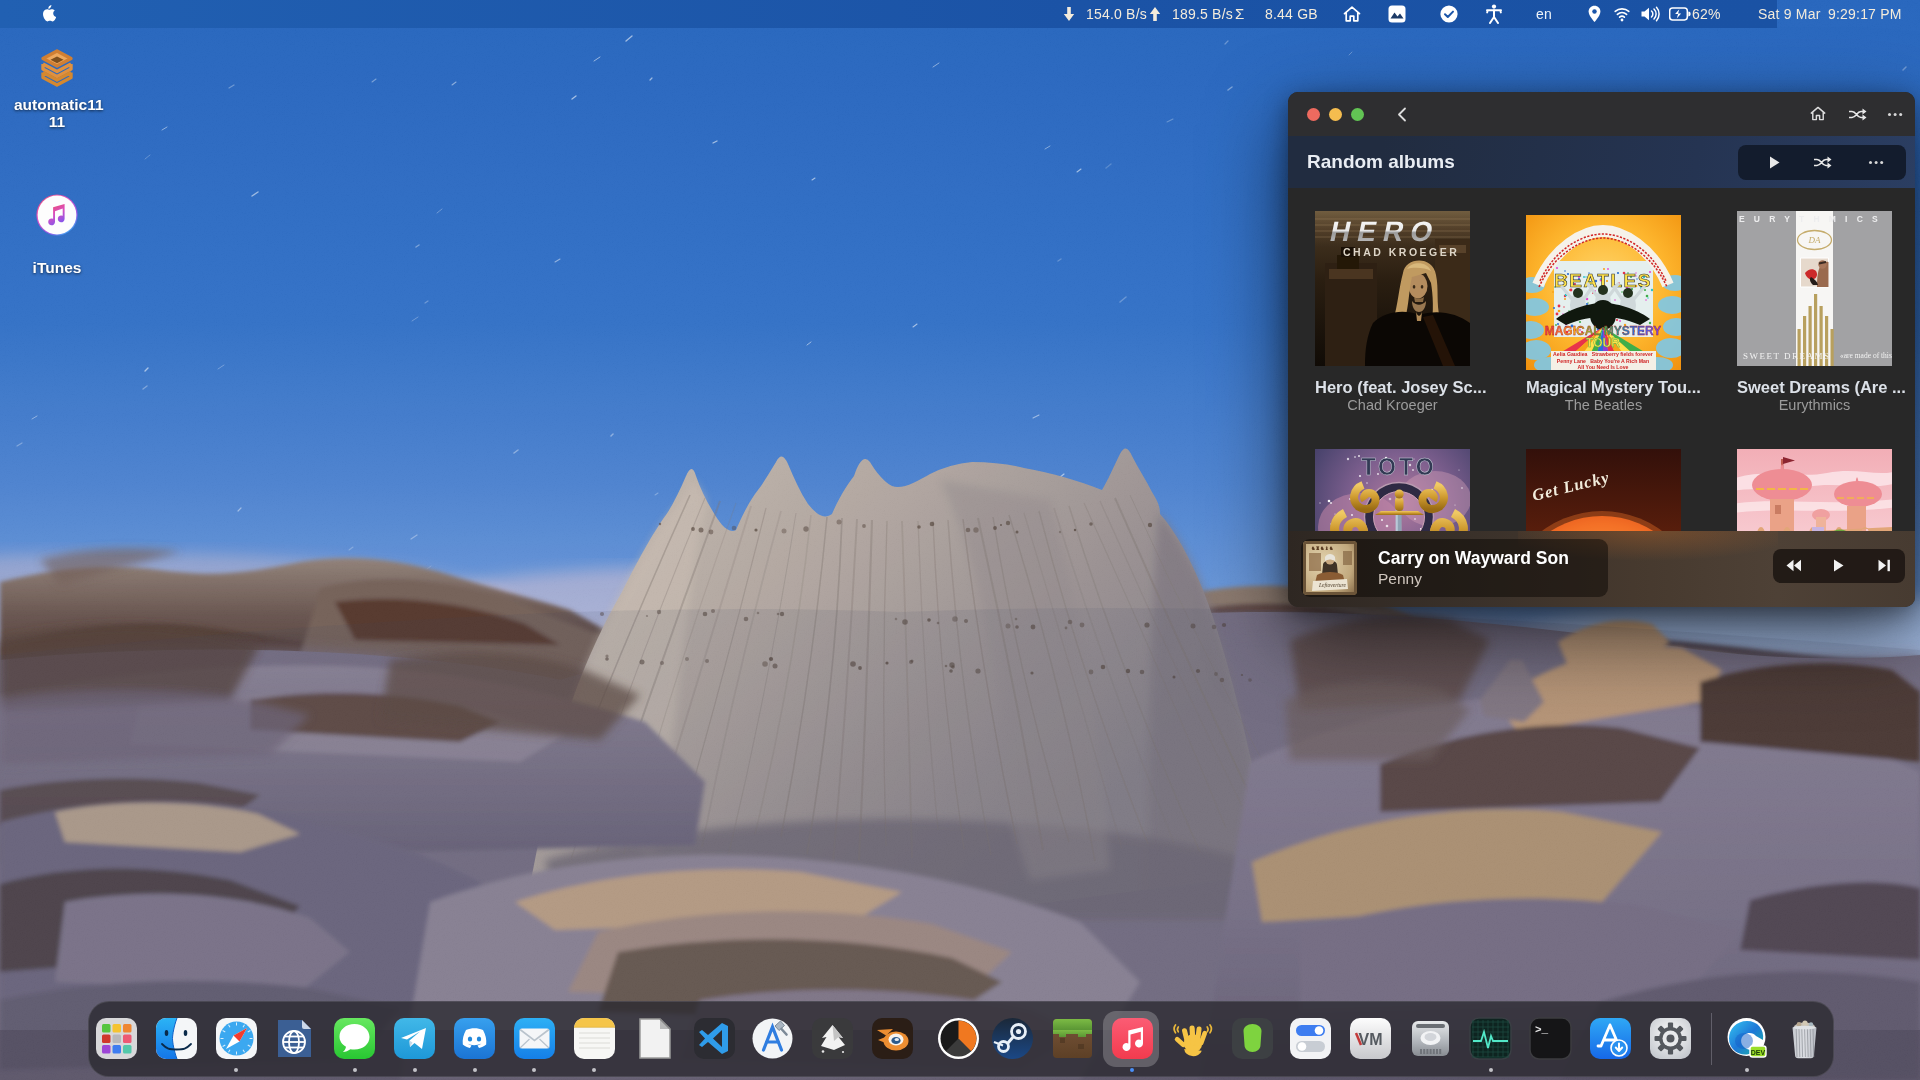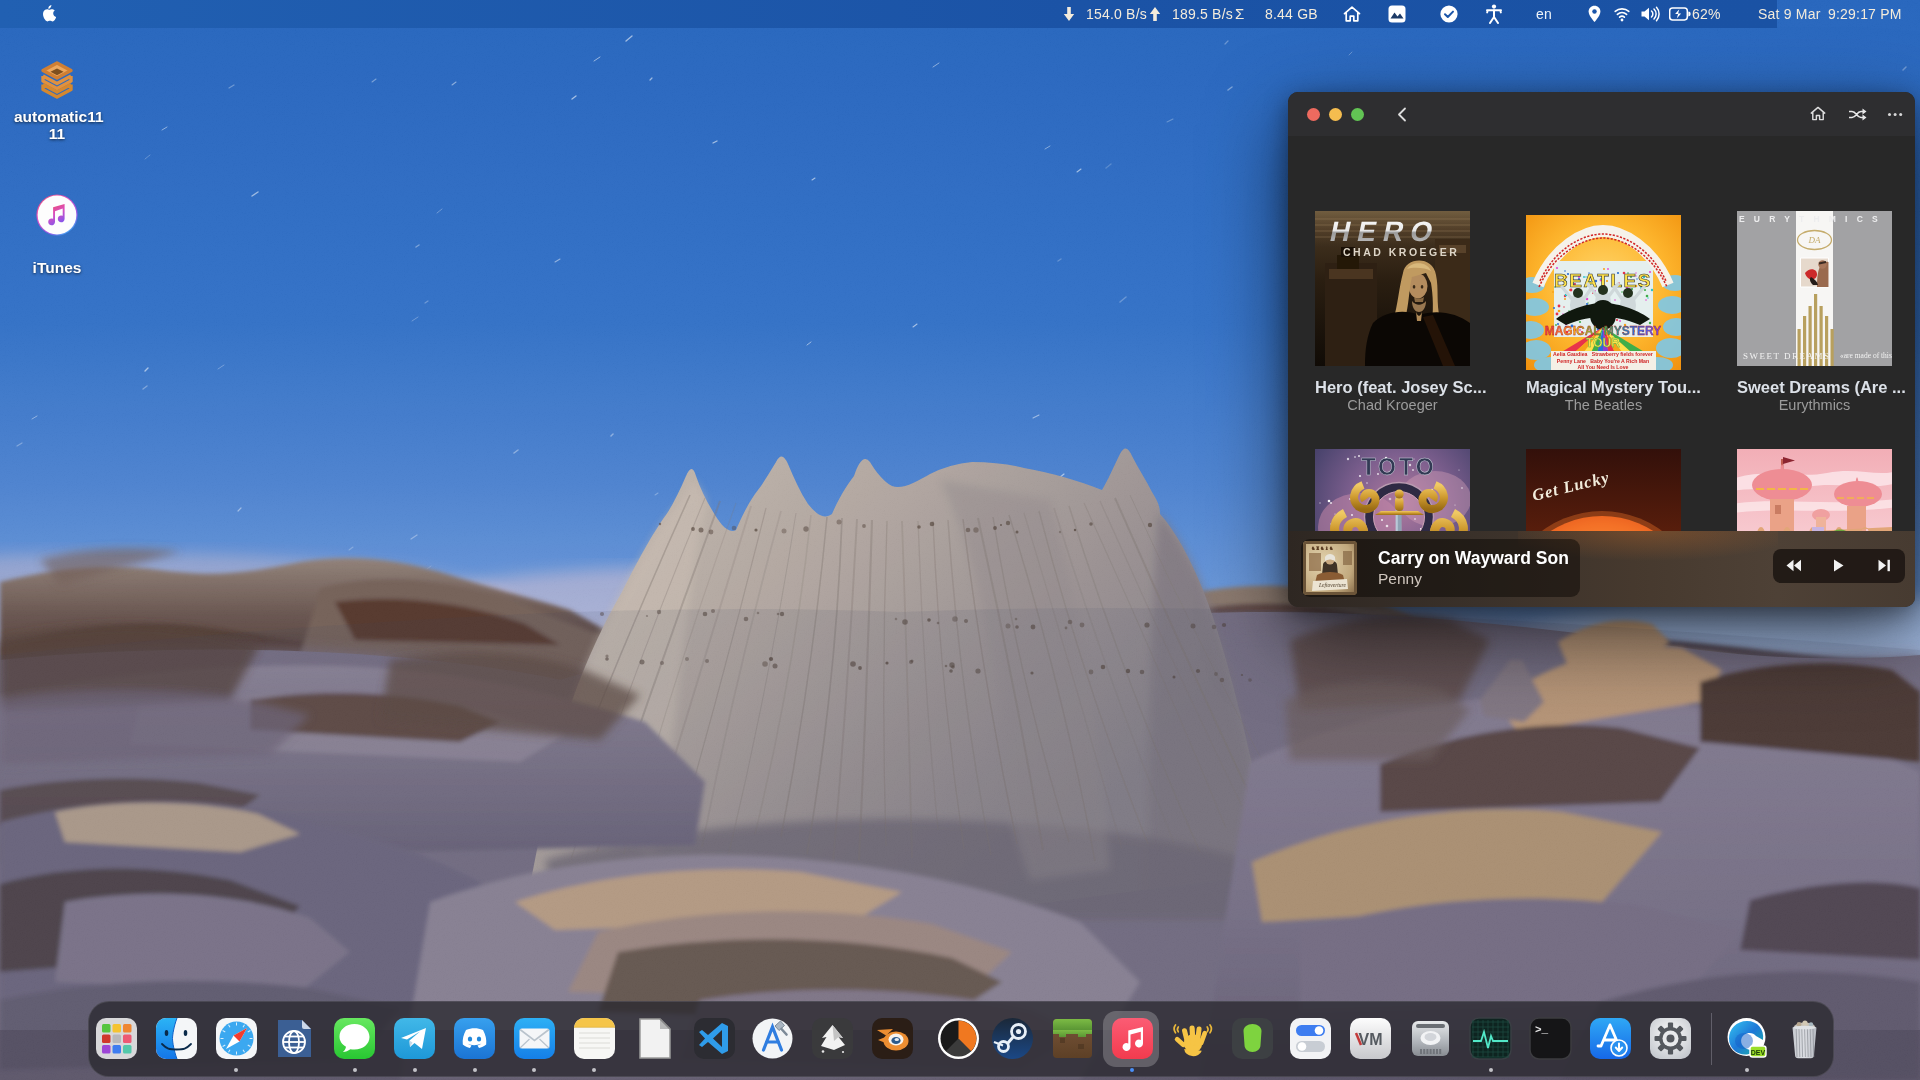--- a/index.html
+++ b/index.html
@@ -16,21 +16,21 @@
 .dots3::before{content:"";position:absolute;left:0;top:0;width:3.2px;height:3.2px;border-radius:50%;background:#d8d8d8;box-shadow:5.6px 0 0 #d8d8d8,11.2px 0 0 #d8d8d8}
 #header{position:absolute;left:0;top:44px;width:627px;height:52px;background:linear-gradient(100deg,#212c40 15%,#253452 65%,#2b3e62)}
 #htitle{position:absolute;left:19px;top:15px;font-size:19px;font-weight:bold;color:#e9edf3}
 #hpill{position:absolute;left:450px;top:9px;width:168px;height:35px;border-radius:8px;background:#131c2d}
 #content{position:absolute;left:0;top:96px;width:627px;height:343px;background:#282828}
 .cover{position:absolute;width:155px;height:155px;overflow:hidden}
 .atitle{position:absolute;width:155px;text-align:center;font-size:16.5px;font-weight:bold;color:#dce1e8;white-space:nowrap}
 .aartist{position:absolute;width:155px;text-align:center;font-size:14.5px;color:#9b9b9b;white-space:nowrap}
 #npbar{position:absolute;left:0;top:439px;width:627px;height:76px;background:linear-gradient(90deg,#2e2722 0%,#3a312a 30%,#46392e 55%,#4e4136 78%,#473b31 100%)}
 #npbar::before{content:"";position:absolute;left:230px;top:0;width:260px;height:30px;background:radial-gradient(60% 100% at 50% 0%,rgba(228,120,40,0.28),rgba(228,120,40,0))}
-#npbox{position:absolute;left:13px;top:8px;width:279px;height:58px;border-radius:9px;background:rgba(14,9,6,0.52)}
+#npbox{position:absolute;left:13px;top:8px;width:307px;height:58px;border-radius:9px;background:rgba(14,9,6,0.52)}
 #npthumb{position:absolute;left:2px;top:2px;width:54px;height:54px;border-radius:4px;overflow:hidden}
 #nptitle{position:absolute;left:77px;top:9px;font-size:17.5px;font-weight:bold;color:#fff;white-space:nowrap}
 #npartist{position:absolute;left:77px;top:31px;font-size:15.5px;color:#cfc6bd}
 #npctl{position:absolute;left:485px;top:18px;width:132px;height:34px;border-radius:8px;background:rgba(28,22,18,0.88)}
 #dock{position:absolute;left:88px;top:1001px;width:1746px;height:76px;border-radius:21px;background:rgba(44,42,49,0.80);border:1px solid rgba(130,130,140,0.28);z-index:50}
 #dockicons{position:absolute;left:0;top:0;width:1920px;height:1080px;z-index:51;pointer-events:none}
 .dkic{position:absolute;top:1016px}
 .ddot{position:absolute;top:1068px;width:4px;height:4px;border-radius:50%;background:rgba(220,220,225,0.85)}
 #dsep{position:absolute;left:1711px;top:1013px;width:1px;height:52px;background:rgba(200,200,210,0.3)}
 #musichl{position:absolute;left:1103px;top:1011px;width:56px;height:56px;border-radius:13px;background:rgba(255,255,255,0.22)}
@@ -381,21 +381,21 @@
  </svg>
  <svg class="mi" style="left:1669px;top:7px" width="22" height="14" viewBox="0 0 22 14">
    <rect x="0.7" y="0.9" width="17.6" height="12" rx="2.8" stroke="#fff" stroke-width="1.5" fill="none"></rect>
    <path d="M19.3,4.6 a2.2,2.2 0 0 1 0,4.8" fill="#fff"></path>
    <path d="M10.3,2.2 L6.1,7 h3 l-1.3,4.6 l4.3,-5 h-3 Z" fill="#fff"></path>
  </svg>
  <div class="mt" style="left:1692px">62%</div>
  <div class="mt" style="left:1758px">Sat&nbsp;9&nbsp;Mar</div>
  <div class="mt" style="left:1828px">9:29:17&nbsp;PM</div>
 </div>
-<div class="dicon" style="left:14px;top:60px">
+<div class="dicon" style="left:14px;top:48px">
  <svg width="42" height="42" viewBox="0 0 42 42">
   <g fill="none" stroke="#e89a4e" stroke-width="3.4" stroke-linejoin="round">
    <path d="M21,3 L35,10.5 L21,18 L7,10.5 Z" fill="#eda85e" stroke="#d07f33"></path>
    <path d="M7,16 L21,23.5 L35,16 M35,16 v5 L21,28.5 L7,21 v-5" stroke="#e0913f"></path>
    <path d="M7,24.5 L21,32 L35,24.5 M35,24.5 v5 L21,37 L7,29.5 v-5" stroke="#d5882f"></path>
   </g>
   <path d="M21,8.4 L27.5,11.8 L21,15.2 L14.5,11.8 Z" fill="#7e4f1e"></path>
  </svg>
  <div class="dlabel">automatic11<br>11</div>
 </div>
@@ -430,20 +430,33 @@
         <path d="M8,1.5 L2,7.5 L8,13.5" stroke="#ddd" stroke-width="1.8" fill="none" stroke-linecap="round" stroke-linejoin="round"></path>
       </svg>
   <svg style="position:absolute;left:521px;top:13px" width="18" height="17" viewBox="0 0 20 18">
         <path d="M2.5,8.6 L10,2.2 L17.5,8.6 M4.2,7.6 V15.8 H8.2 V11.2 H11.8 V15.8 H15.8 V7.6" stroke="#ddd" stroke-width="1.6" fill="none" stroke-linecap="round" stroke-linejoin="round"></path>
       </svg>
   <svg style="position:absolute;left:560px;top:15px" width="20" height="15" viewBox="0 0 20 15">
         <path d="M1,4.5 h3 c2,0 3,1 4.5,3 c1.5,2 2.5,3 4.5,3 h3 M1,10.5 h3 c2,0 3,-1 4.5,-3 c1.5,-2 2.5,-3 4.5,-3 h3" stroke="#e8e8e8" stroke-width="1.5" fill="none"></path>
         <path d="M14.5,1.5 L18.5,4.5 L14.5,7.5 Z M14.5,7.5 L18.5,10.5 L14.5,13.5 Z" fill="#e8e8e8"></path>
       </svg>
   <div class="dots3" style="left:600px;top:21px"></div>
+ </div>
+ <div id="header">
+  <div id="htitle">Random albums</div>
+  <div id="hpill">
+   <svg style="position:absolute;left:31px;top:11px" width="11" height="13" viewBox="0 0 11 13">
+          <path d="M1,0.5 L10.5,6.5 L1,12.5 Z" fill="#e8e8e8"></path>
+        </svg>
+   <svg style="position:absolute;left:75px;top:10px" width="20" height="15" viewBox="0 0 20 15">
+          <path d="M1,4.5 h3 c2,0 3,1 4.5,3 c1.5,2 2.5,3 4.5,3 h3 M1,10.5 h3 c2,0 3,-1 4.5,-3 c1.5,-2 2.5,-3 4.5,-3 h3" stroke="#e8e8e8" stroke-width="1.5" fill="none"></path>
+          <path d="M14.5,1.5 L18.5,4.5 L14.5,7.5 Z M14.5,7.5 L18.5,10.5 L14.5,13.5 Z" fill="#e8e8e8"></path>
+        </svg>
+   <div class="dots3" style="left:131px;top:16px"></div>
+  </div>
  </div>
  <div id="content">
   <div class="cover" style="left:27px;top:23px"><svg width="155" height="155" viewBox="0 0 155 155">
 <defs>
 <linearGradient id="hsky" x1="0" y1="0" x2="0" y2="1">
               <stop offset="0" stop-color="#8d7854"></stop>
               <stop offset="0.5" stop-color="#5e4830"></stop>
               <stop offset="1" stop-color="#3a2c1c"></stop>
             </linearGradient>
 <linearGradient id="hsil" x1="0" y1="0" x2="0" y2="1">

